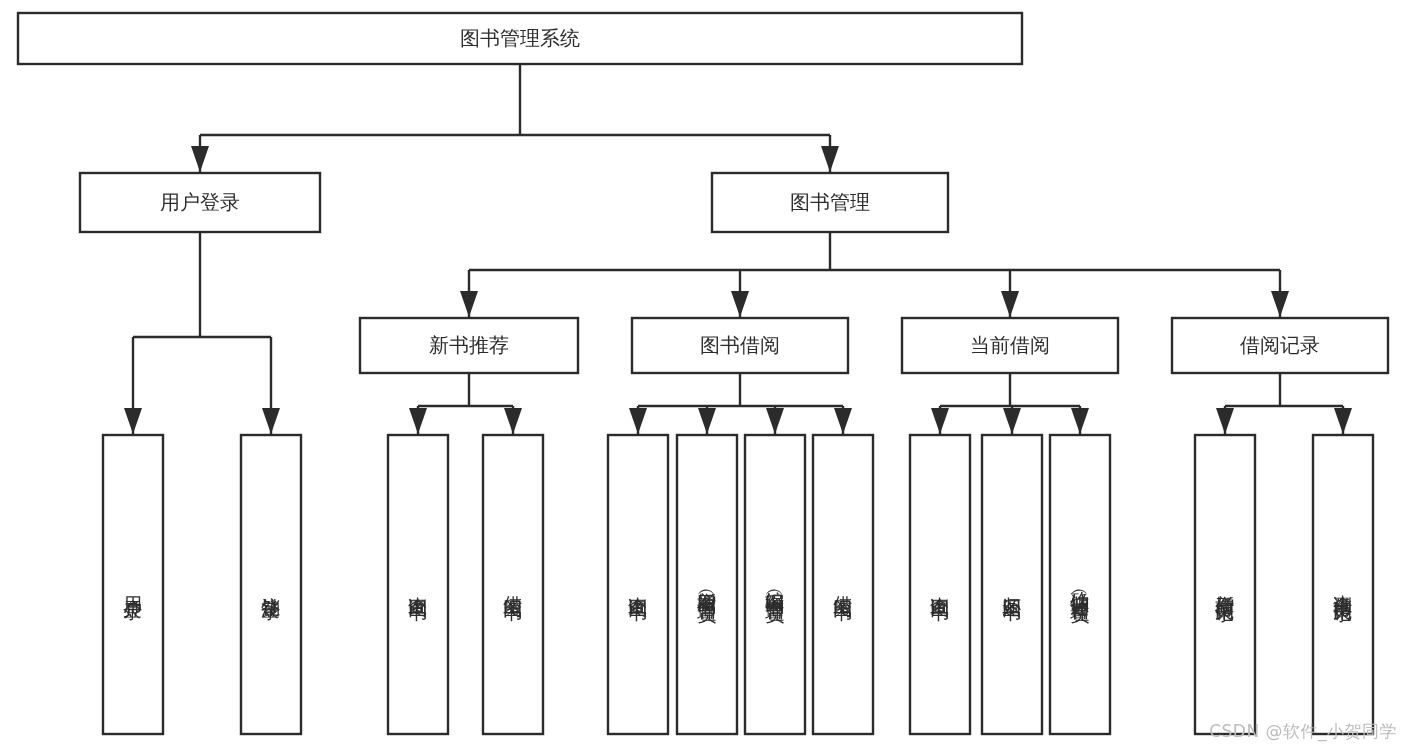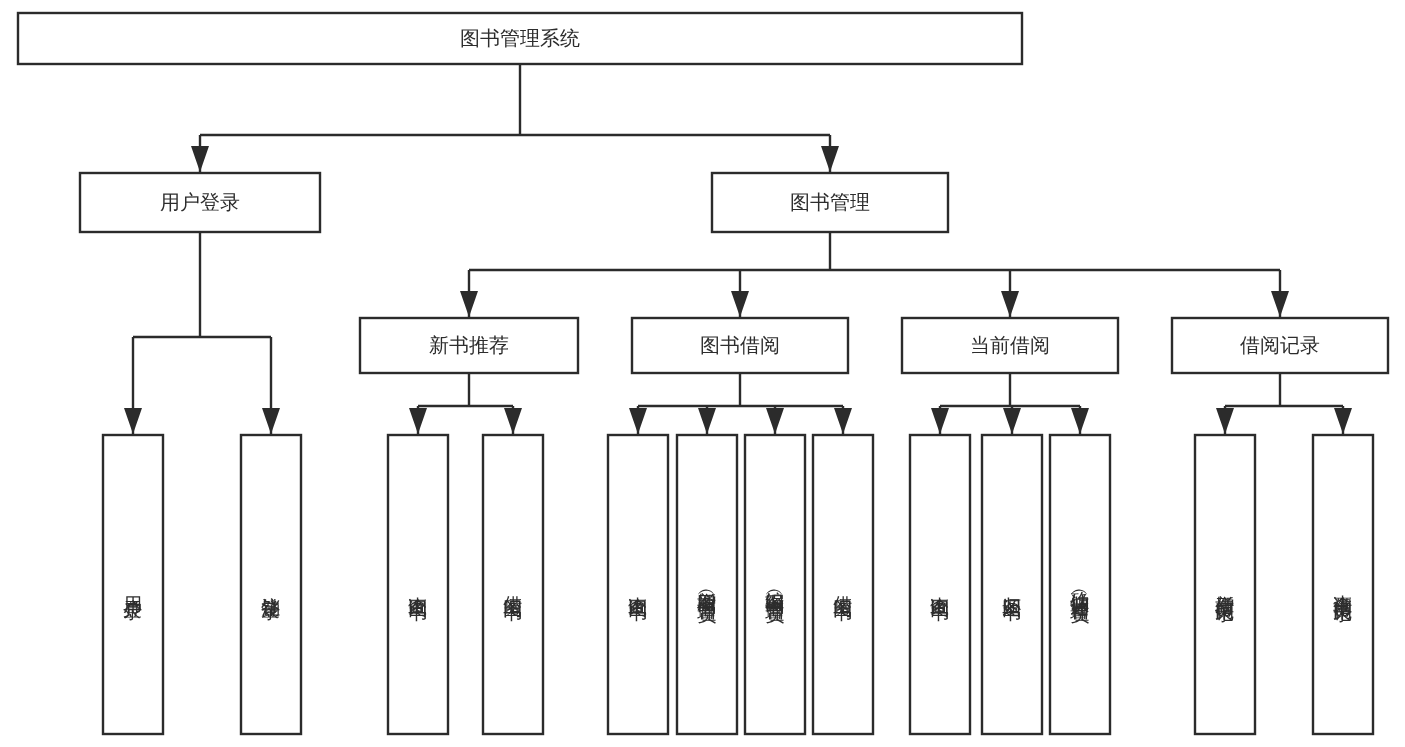--- a/index.html
+++ b/index.html
@@ -180,13 +180,14 @@
       <div class="vlabel" style="left: 677px; top: 435px; width: 60px; height: 299px;">新增图书（管理员）</div>
       <div class="vlabel" style="left: 745px; top: 435px; width: 60px; height: 299px;">编辑图书（管理员）</div>
       <div class="vlabel" style="left: 813px; top: 435px; width: 60px; height: 299px;">借阅图书</div>
       <div class="vlabel" style="left: 910px; top: 435px; width: 60px; height: 299px;">查询图书</div>
       <div class="vlabel" style="left: 982px; top: 435px; width: 60px; height: 299px;">归还图书</div>
       <div class="vlabel" style="left: 1050px; top: 435px; width: 60px; height: 299px;">确认归还（管理员）</div>
       <div class="vlabel" style="left: 1195px; top: 435px; width: 60px; height: 299px;">新增借阅记录</div>
       <div class="vlabel" style="left: 1313px; top: 435px; width: 60px; height: 299px;">查询借阅记录</div>
     </div>
 
+  <div class="watermark">CSDN @软件_小贺同学</div>
 </div>
 
 </body></html>

